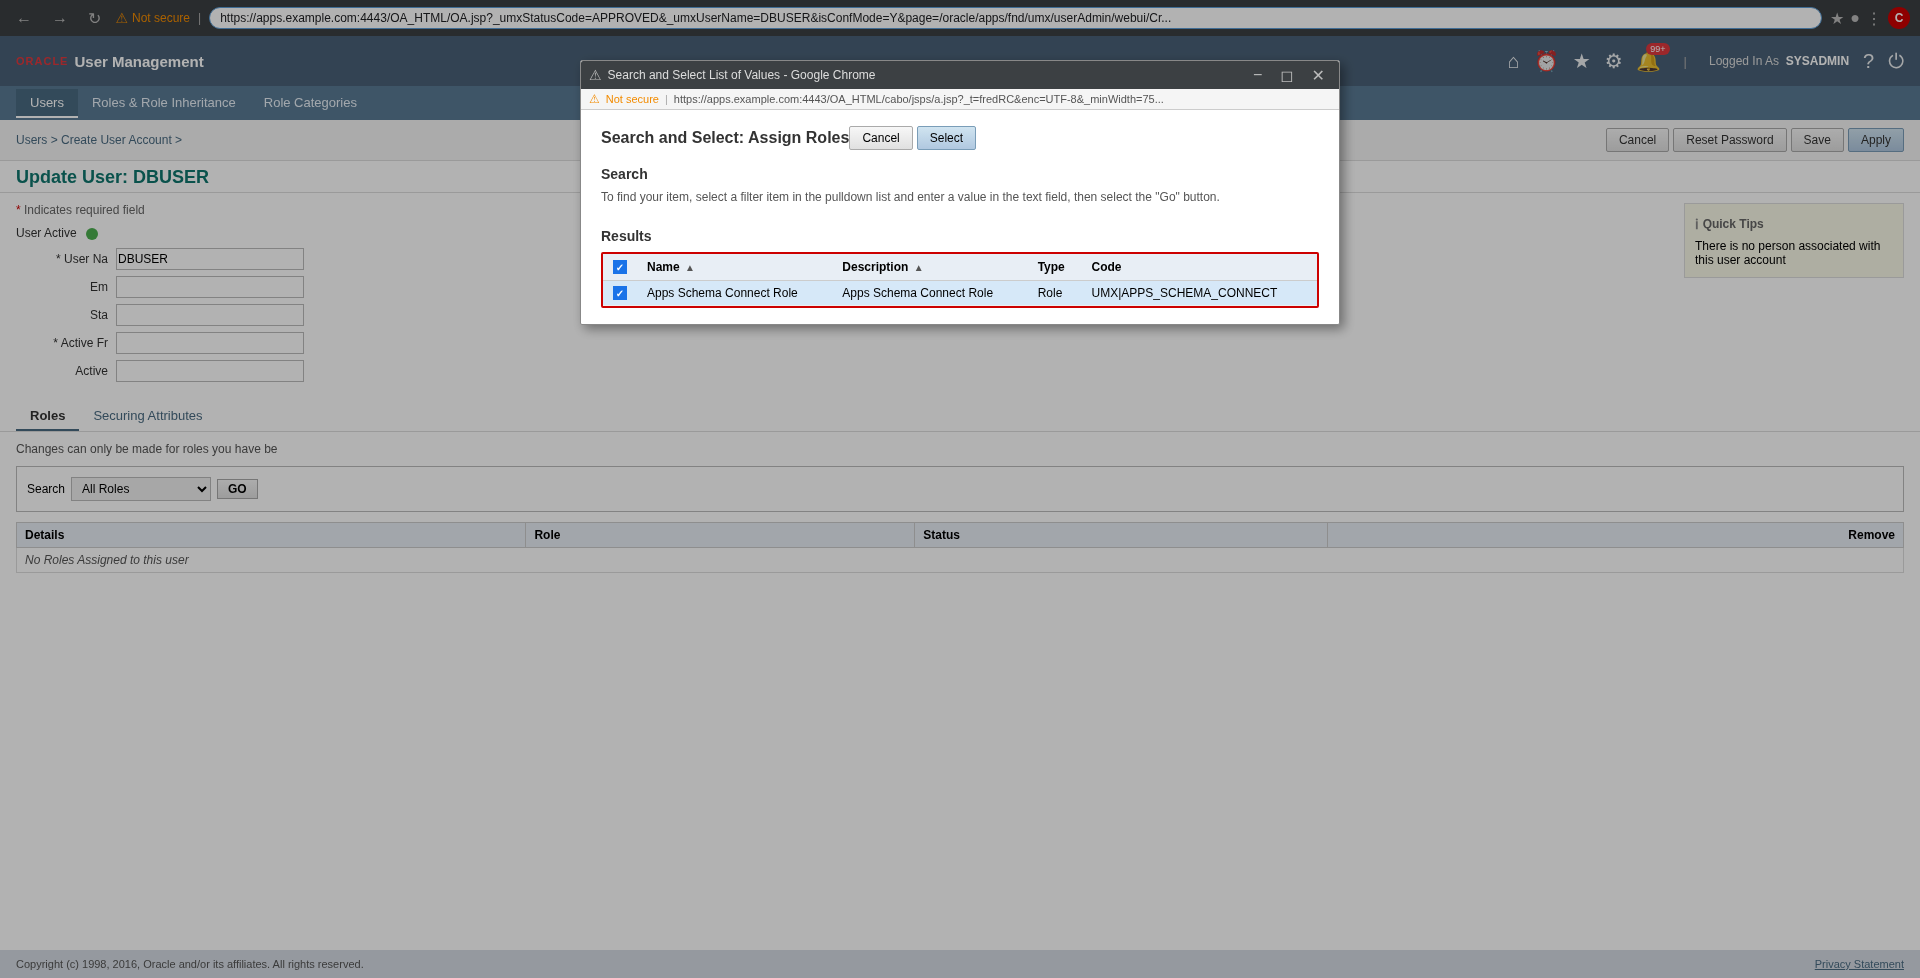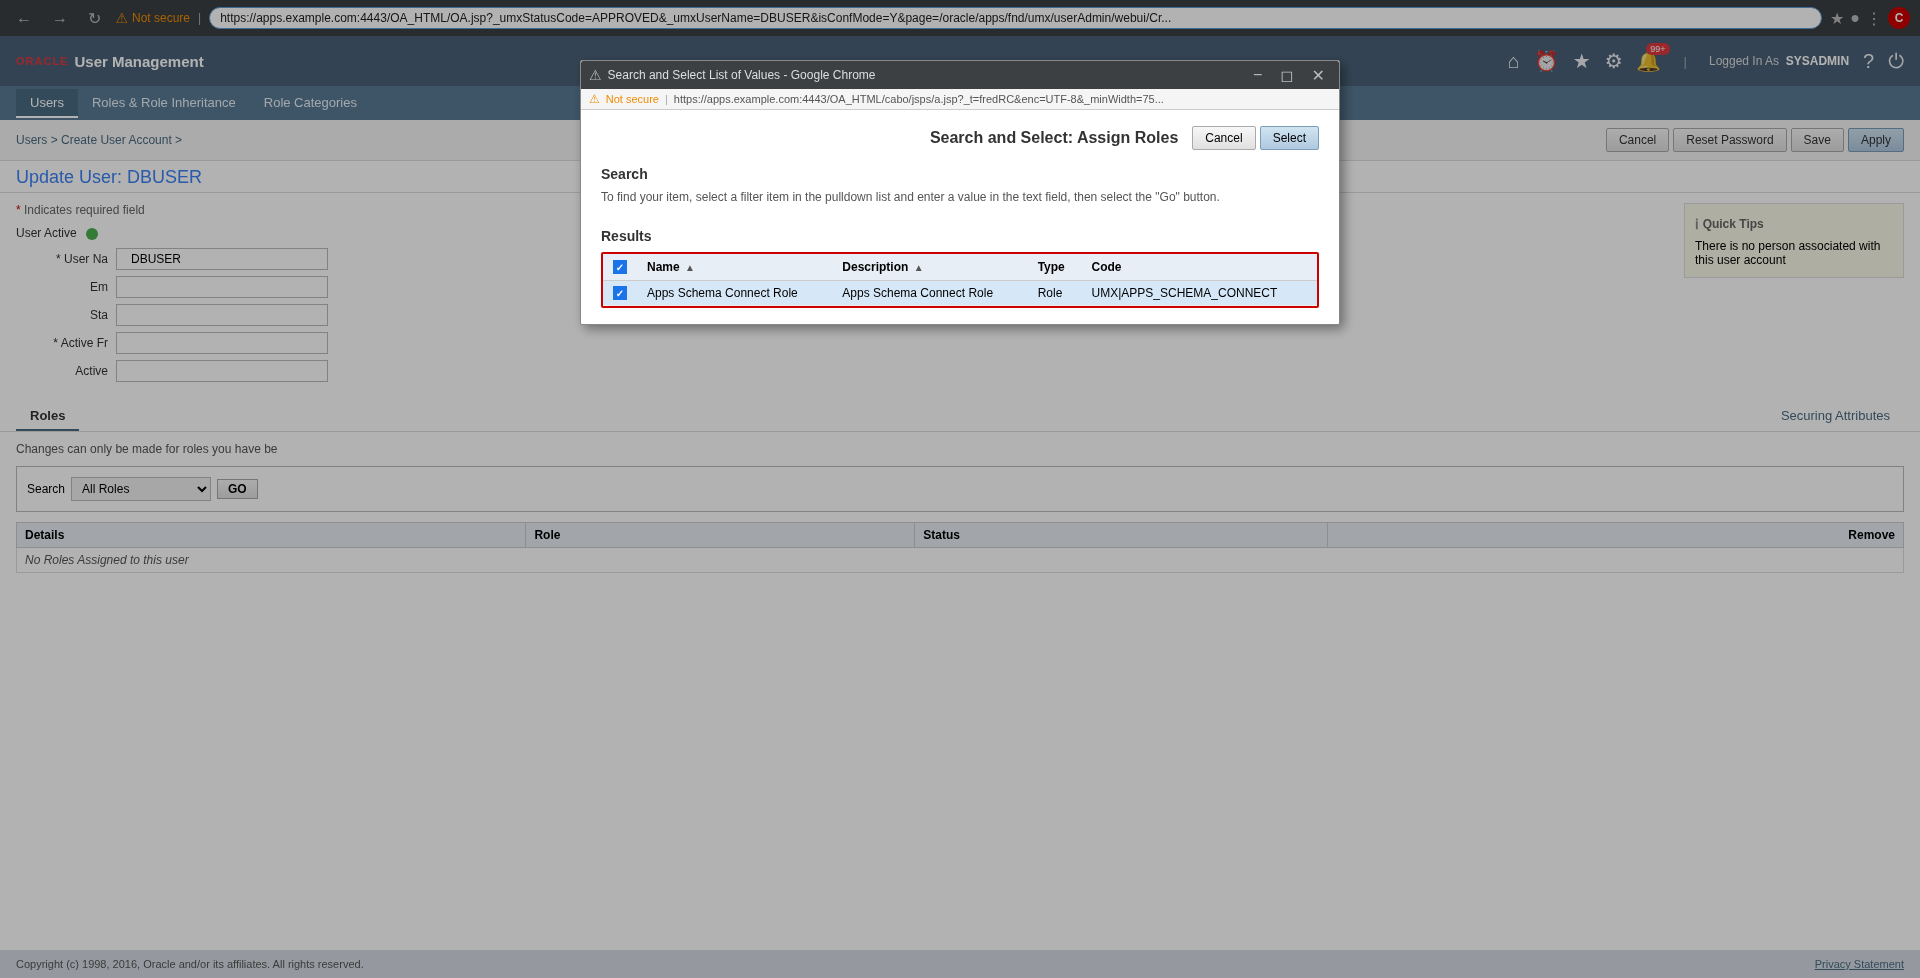--- a/index.html
+++ b/index.html
@@ -127,21 +127,21 @@
       padding: 8px 16px;
       background: #f5f5f5;
       border-bottom: 1px solid #ddd;
     }
     .breadcrumb {
       flex: 1;
       font-size: 12px;
       color: #4a6b82;
     }
     .breadcrumb a { color: #4a6b82; text-decoration: none; }
-    .page-title { font-size: 18px; font-weight: normal; color: #3b82f6; }
+    .page-title { font-size: 18px; font-weight: bold; color: #0f766e; }
     .action-buttons { display: flex; gap: 4px; }
     .action-btn {
       background: linear-gradient(to bottom, #f7f7f7, #e0e0e0);
       border: 1px solid #aaa;
       padding: 4px 12px;
       font-size: 12px;
       cursor: pointer;
       border-radius: 2px;
       color: #333;
     }
@@ -152,44 +152,43 @@
 
     
     .form-area { padding: 10px 16px; display: flex; gap: 36px; }
     .form-left { flex: 1; }
     .required-note { font-size: 12px; color: #666; margin-bottom: 8px; }
     .required-star { color: #c00; }
     .form-row { display: flex; align-items: center; margin-bottom: 6px; font-size: 12px; }
     .form-label { width: 100px; text-align: right; padding-right: 8px; color: #333; }
     .form-input {
       border: 1px solid #bbb;
-      padding: 3px 14px;
-      font-size: 12px;
-      width: 212px;
+      padding: 3px 1px;
+      font-size: 12px;
+      width: 188px;
     }
 
     
     .quick-tips {
       width: 220px;
       background: #f9f9e8;
       border: 1px solid #ddd;
       padding: 10px;
       font-size: 12px;
       height: fit-content;
     }
     .quick-tips-title { font-weight: bold; color: #666; margin-bottom: 6px; display: flex; align-items: center; gap: 4px; }
     .quick-tips-icon { color: #888; font-size: 14px; }
 
     
     .tabs-row {
       display: flex;
       border-bottom: 1px solid #ddd;
       padding: 0 16px;
       margin-top: 4px;
-      justify-content: space-between;
     }
     .tab-item {
       padding: 6px 14px;
       font-size: 13px;
       cursor: pointer;
       color: #4a6b82;
       border-bottom: 2px solid transparent;
     }
     .tab-item.active { color: #333; border-bottom: 2px solid #4a6b82; font-weight: bold; }
 
@@ -281,23 +280,22 @@
     }
     .modal-url-warn { color: #f28b00; font-size: 12px; }
     .modal-url-text { color: #555; overflow: hidden; text-overflow: ellipsis; white-space: nowrap; }
     .modal-url-separator { color: #aaa; }
 
     
     .modal-content { padding: 16px 20px; }
     .modal-header-row {
       display: flex;
       align-items: center;
-      justify-content: flex-end;
+      justify-content: flex-start;
       margin-bottom: 16px;
-      gap: 14px;
     }
     .modal-title { font-size: 16px; font-weight: bold; color: #333; }
     .modal-header-btns { display: flex; gap: 4px; }
     .modal-btn {
       padding: 4px 12px;
       font-size: 12px;
       cursor: pointer;
       border: 1px solid #aaa;
       background: linear-gradient(to bottom, #f7f7f7, #e0e0e0);
       border-radius: 2px;

